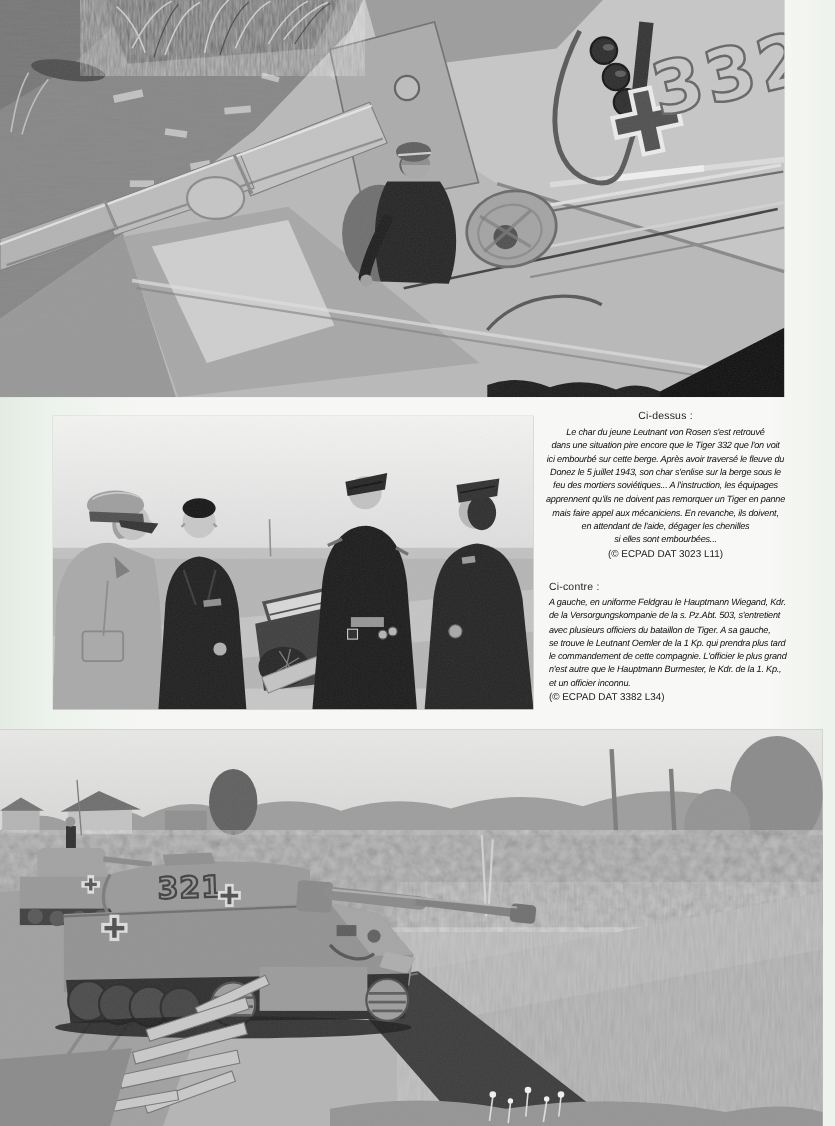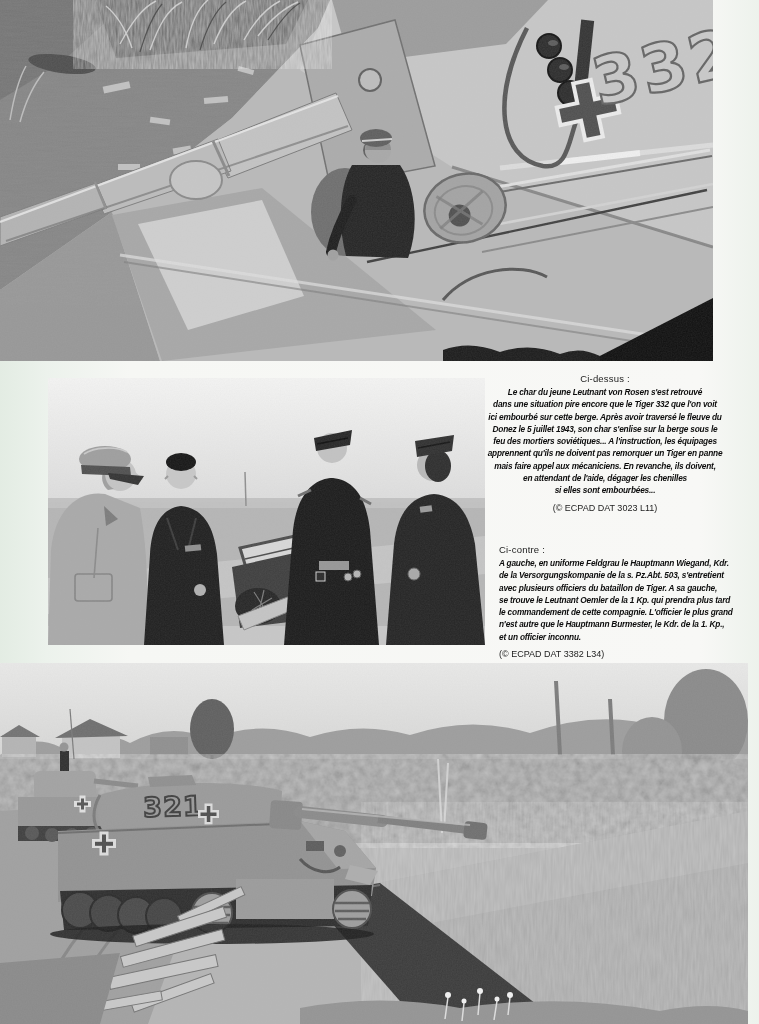--- a/index.html
+++ b/index.html
@@ -9,24 +9,24 @@
     font-family:"Liberation Sans","DejaVu Sans",sans-serif;
     -webkit-font-smoothing:antialiased;
   }
   figure.ph{position:absolute;margin:0;overflow:hidden;background:#b5b5b5}
   figure.ph svg{display:block;width:100%;height:100%}
   #ph-top{left:0;top:0;width:713px;height:361px}
   #ph-mid{left:48px;top:378px;width:437px;height:267px}
   #ph-bot{left:0;top:663px;width:748px;height:361px}
   .cap{position:absolute;color:#111;width:252px}
   #cap-above{top:373px;right:28px;text-align:center}
-  #cap-opposite{left:499px;top:544px;text-align:left}
+  #cap-opposite{left:499px;top:528px;text-align:left}
   .cap-label{font-size:9.5px;font-weight:400;letter-spacing:.2px;color:#1c1c1c;margin-bottom:2px}
-  .cap-body{font-size:8.3px;font-weight:700;font-style:italic;line-height:12.3px;letter-spacing:-.2px;white-space:pre-line;color:#0d0d0d}
-  .cap-credit{font-size:9px;font-weight:400;margin-top:6px;color:#1c1c1c}
+  .cap-body{font-size:8.3px;font-weight:400;font-style:italic;line-height:12.3px;letter-spacing:-.2px;white-space:pre-line;color:#0d0d0d}
+  .cap-credit{font-size:9px;font-weight:400;margin-top:1px;color:#1c1c1c}
 </style>
 </head>
 <body>
 
 <figure class="ph" id="ph-top">
 <svg viewBox="0 0 713 361" preserveAspectRatio="none">
   <defs>
     <filter id="g1" x="0" y="0" width="100%" height="100%">
       <feTurbulence type="fractalNoise" baseFrequency="0.8" numOctaves="2" seed="7"></feTurbulence>
       <feColorMatrix type="matrix" values="0 0 0 0 0.5  0 0 0 0 0.5  0 0 0 0 0.5  0 0 0 0.13 0"></feColorMatrix>

